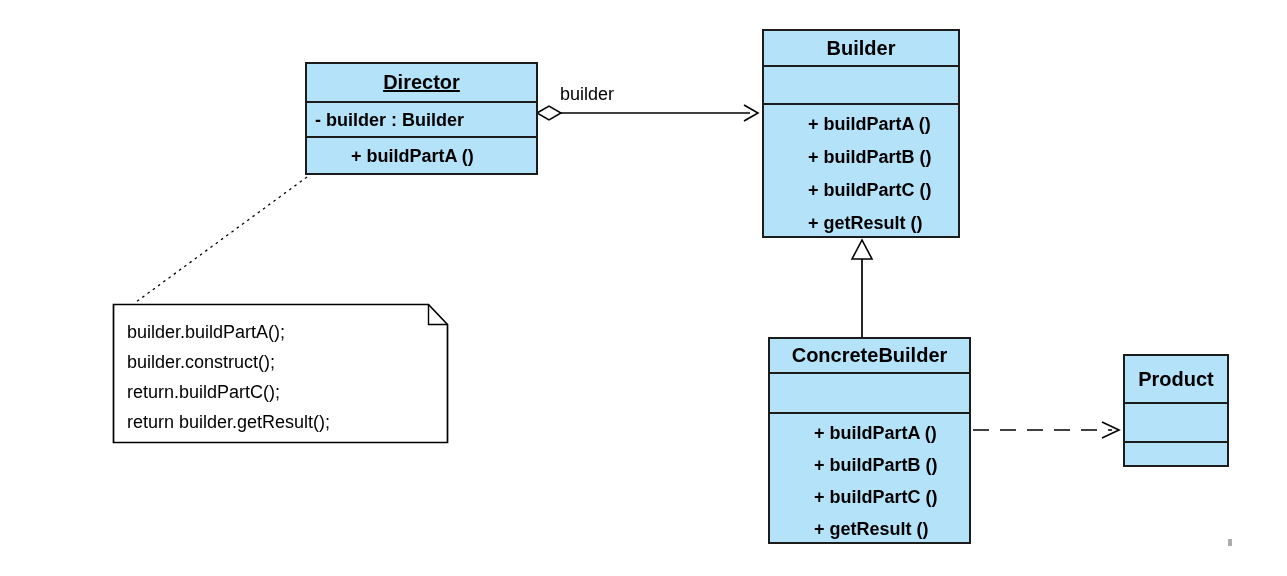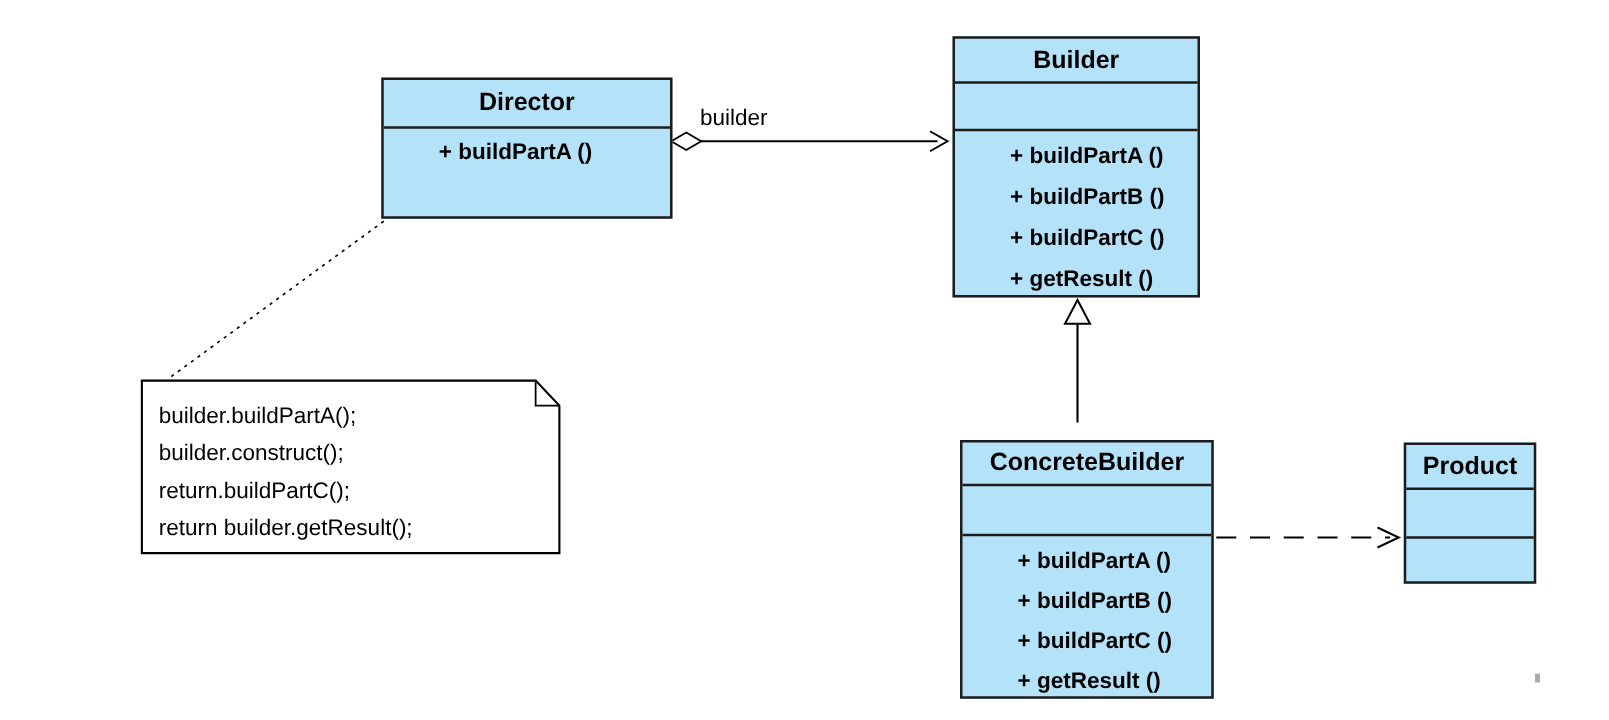--- a/index.html
+++ b/index.html
@@ -100,50 +100,53 @@
     <polyline points="744,105 758,113 744,121" fill="none" stroke="#000000" stroke-width="1.6"></polyline>
 
     <line x1="862" y1="259" x2="862" y2="338" stroke="#000000" stroke-width="1.7"></line>
     <polygon points="862,240 852,259 872,259" fill="#ffffff" stroke="#000000" stroke-width="1.6"></polygon>
 
     <line x1="973" y1="430" x2="1112" y2="430" stroke="#000000" stroke-width="1.7" stroke-dasharray="16,11"></line>
     <polyline points="1102,422 1119,430 1102,438" fill="none" stroke="#000000" stroke-width="1.6"></polyline>
   </svg>
 
   <div class="uml-class" style="left:305px; top:62px; width:233px; height:113px;">
-    <div class="uml-title" style="height:39px;">Director</div>
+    <div class="uml-title" style="height:39px;text-decoration:underline;">Director</div>
+    <div class="uml-attrs" style="height:35px;">
+      <div class="member" style="line-height:20px;">- builder : Builder</div>
+    </div>
     <div class="uml-methods">
       <div class="member" style="line-height:30px;">+ buildPartA ()</div>
     </div>
   </div>
 
   <div class="uml-class" style="left:762px; top:29px; width:198px; height:209px;">
     <div class="uml-title" style="height:36px;">Builder</div>
     <div class="uml-attrs" style="height:38px;"></div>
     <div class="uml-methods">
       <div class="member">+ buildPartA ()</div>
       <div class="member">+ buildPartB ()</div>
       <div class="member">+ buildPartC ()</div>
       <div class="member">+ getResult ()</div>
     </div>
   </div>
 
-  <div class="uml-class lh32" style="left:768px; top:337px; width:203px; height:207px;margin-top:15px;">
+  <div class="uml-class lh32" style="left:768px; top:337px; width:203px; height:207px;">
     <div class="uml-title" style="height:35px;">ConcreteBuilder</div>
     <div class="uml-attrs" style="height:40px;"></div>
     <div class="uml-methods">
       <div class="member">+ buildPartA ()</div>
       <div class="member">+ buildPartB ()</div>
       <div class="member">+ buildPartC ()</div>
       <div class="member">+ getResult ()</div>
     </div>
   </div>
 
   <div class="uml-class" style="left:1123px; top:354px; width:106px; height:113px;">
-    <div class="uml-title" style="height:36px;">Product</div>
+    <div class="uml-title" style="height:48px;">Product</div>
     <div class="uml-attrs" style="height:39px;"></div>
     <div class="uml-methods"></div>
   </div>
 
   <div class="note-text">
     <div>builder.buildPartA();</div>
     <div>builder.construct();</div>
     <div>return.buildPartC();</div>
     <div>return builder.getResult();</div>
   </div>

